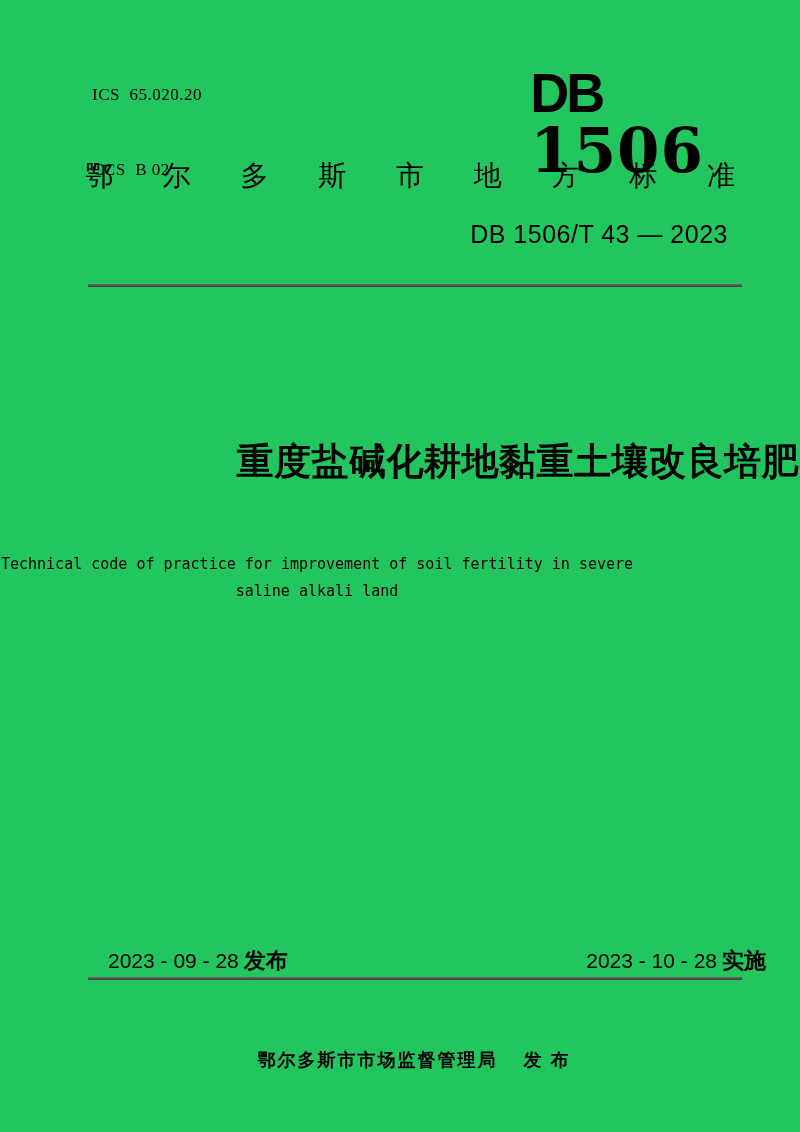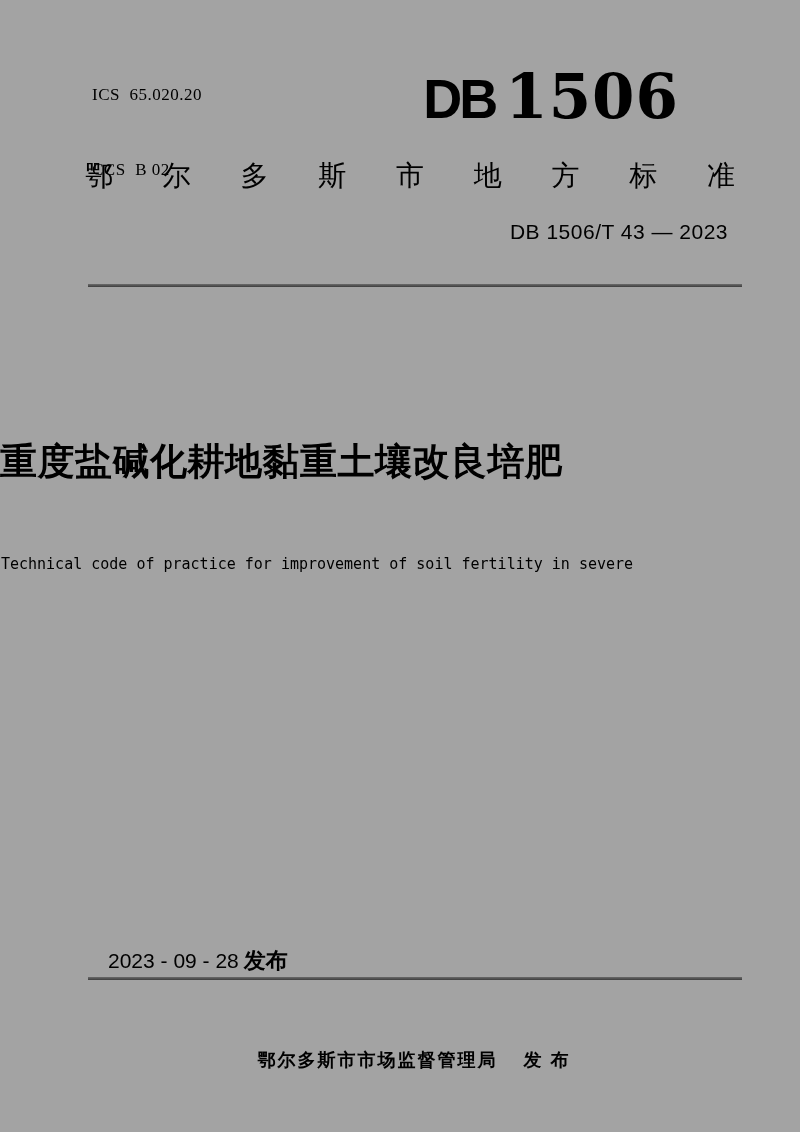--- a/index.html
+++ b/index.html
@@ -1,41 +1,42 @@
 <!DOCTYPE html>
 <html><head>
 <meta charset="utf-8">
 <style>
   html, body { margin: 0; padding: 0; background: #fff; }
   .page {
     position: relative;
     width: 800px;
     height: 1132px;
-    background: #a3a3a3;
+    background: #22c55e;
     color: #000;
     font-family: "Liberation Sans", sans-serif;
     overflow: hidden;
   }
   .meta {
     position: absolute;
     left: 92px;
     top: 32px;
     font-family: "Liberation Serif", serif;
     font-size: 17px;
     line-height: 25px;
     white-space: pre;
     letter-spacing: 0.5px;
   }
   .logo {
     position: absolute;
     top: 66px;
-    right: 121px;
+    right: 96px;
     display: flex;
     align-items: baseline;
     line-height: 1;
+    flex-direction: column;
   }
   .logo-db {
     font-family: "Liberation Sans", sans-serif;
     font-weight: 900;
     font-size: 54px;
     letter-spacing: -3px;
     transform: scaleY(1.02);
     transform-origin: center bottom;
   }
   .logo-num {
@@ -53,40 +54,40 @@
     font-size: 28px;
     font-weight: 400;
     text-align: justify;
     text-align-last: justify;
     line-height: 42px;
   }
   .std-no {
     position: absolute;
     top: 220px;
     right: 72px;
-    font-size: 21px;
+    font-size: 25px;
     font-weight: 500;
     letter-spacing: 0.5px;
     white-space: pre;
   }
   .rule {
     position: absolute;
     left: 88px;
     width: 654px;
     height: 3px;
     background: linear-gradient(to bottom, #6b6b6b, #3d3d3d);
   }
   .rule-top { top: 284px; }
   .rule-bottom { top: 977px; }
   .title {
     position: absolute;
     top: 436px;
-    left: 0;
+    left: 8px;
     width: 791px;
-    text-align: left;
+    text-align: right;
     font-size: 37px;
     font-weight: bold;
     line-height: 51px;
     letter-spacing: 0.5px;
   }
   .subtitle {
     position: absolute;
     top: 551px;
     left: 0;
     width: 634px;
@@ -146,24 +147,26 @@
   <div class="std-no">DB 1506/T 43 — 2023</div>
 
   <div class="rule rule-top"></div>
 
   <div class="title">
     <div>重度盐碱化耕地黏重土壤改良培肥</div>
   </div>
 
   <div class="subtitle">
     <div>Technical code of practice for improvement of soil fertility in severe</div>
+    <div>saline alkali land</div>
   </div>
 
   <div class="dates">
     <div class="date-group"><span>2023 - 09 - 28</span><span class="date-label">发布</span></div>
+    <div class="date-group"><span>2023 - 10 - 28</span><span class="date-label">实施</span></div>
   </div>
 
   <div class="rule rule-bottom"></div>
 
   <div class="publisher">
     <span>鄂尔多斯市市场监督管理局</span><span class="pub-label">发 布</span>
   </div>
 
 </div>
 

